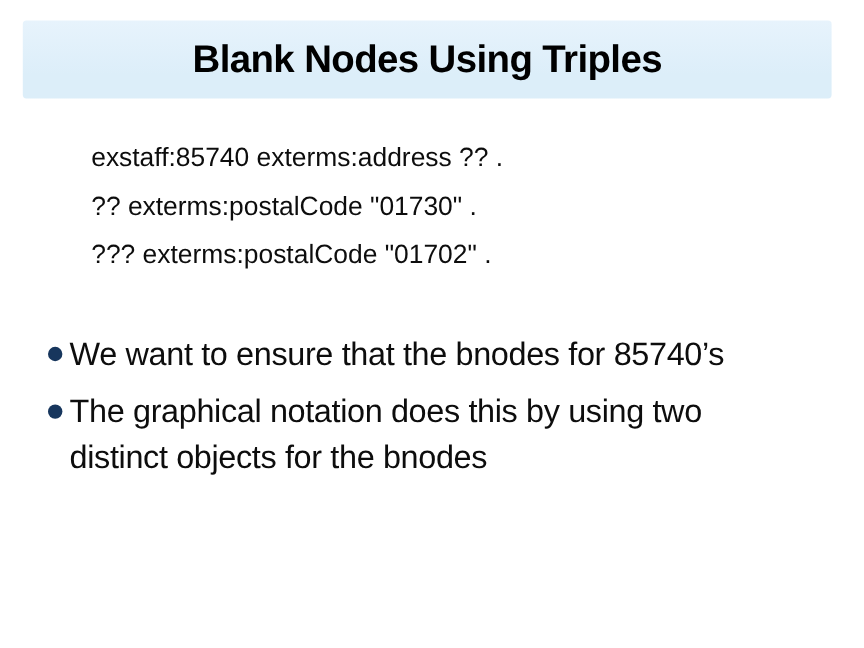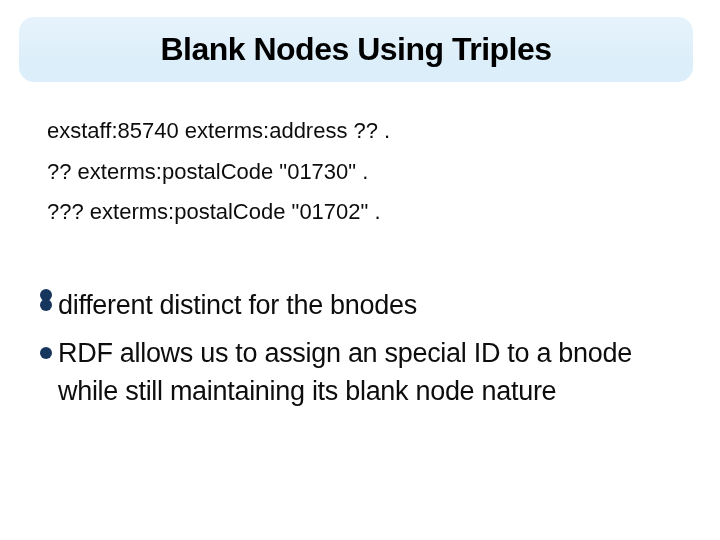--- a/index.html
+++ b/index.html
@@ -20,35 +20,35 @@
   .slide {
     position: relative;
     width: 720px; height: 540px;
     background: var(--slide-bg);
   }
   .title-band {
     position: absolute;
     left: 19px; top: 17px;
     width: 674px; height: 65px;
     background: linear-gradient(180deg, var(--header-bg2) 0%, var(--header-bg) 70%);
-    border-radius: 15px;
+    border-radius: 3px;
     display: flex;
     align-items: center;
     justify-content: center;
   }
   .title-band h1 {
     font-size: 32px;
     font-weight: bold;
     letter-spacing: -0.5px;
     color: #000000;
     white-space: nowrap;
   }
   .code-block {
     position: absolute;
-    left: 47px; top: 111px;
+    left: 76px; top: 111px;
     white-space: nowrap;
   }
   .code-line {
     font-size: 22px;
     line-height: 40.5px;
     color: var(--text-color);
   }
   .bullets {
     position: absolute;
     left: 40px; top: 276px;
@@ -87,25 +87,22 @@
 
   <section class="code-block">
     <div class="code-line">exstaff:85740 exterms:address ?? .</div>
     <div class="code-line">?? exterms:postalCode "01730" .</div>
     <div class="code-line">??? exterms:postalCode "01702" .</div>
   </section>
 
   <ul class="bullets">
     <li class="bullet-item">
       <span class="dot"></span>
+      <span class="bullet-line">We want to ensure that the bnodes for 85740’s</span>
     </li>
     <li class="bullet-item">
       <span class="dot"></span>
-      <span class="bullet-line">different distinct for the bnodes</span>
-    </li>
-    <li class="bullet-item">
-      <span class="dot"></span>
-      <span class="bullet-line">RDF allows us to assign an special ID to a bnode</span>
-      <span class="bullet-line">while still maintaining its blank node nature</span>
+      <span class="bullet-line">The graphical notation does this by using two</span>
+      <span class="bullet-line">distinct objects for the bnodes</span>
     </li>
   </ul>
 
 </div>
 
 </body></html>

